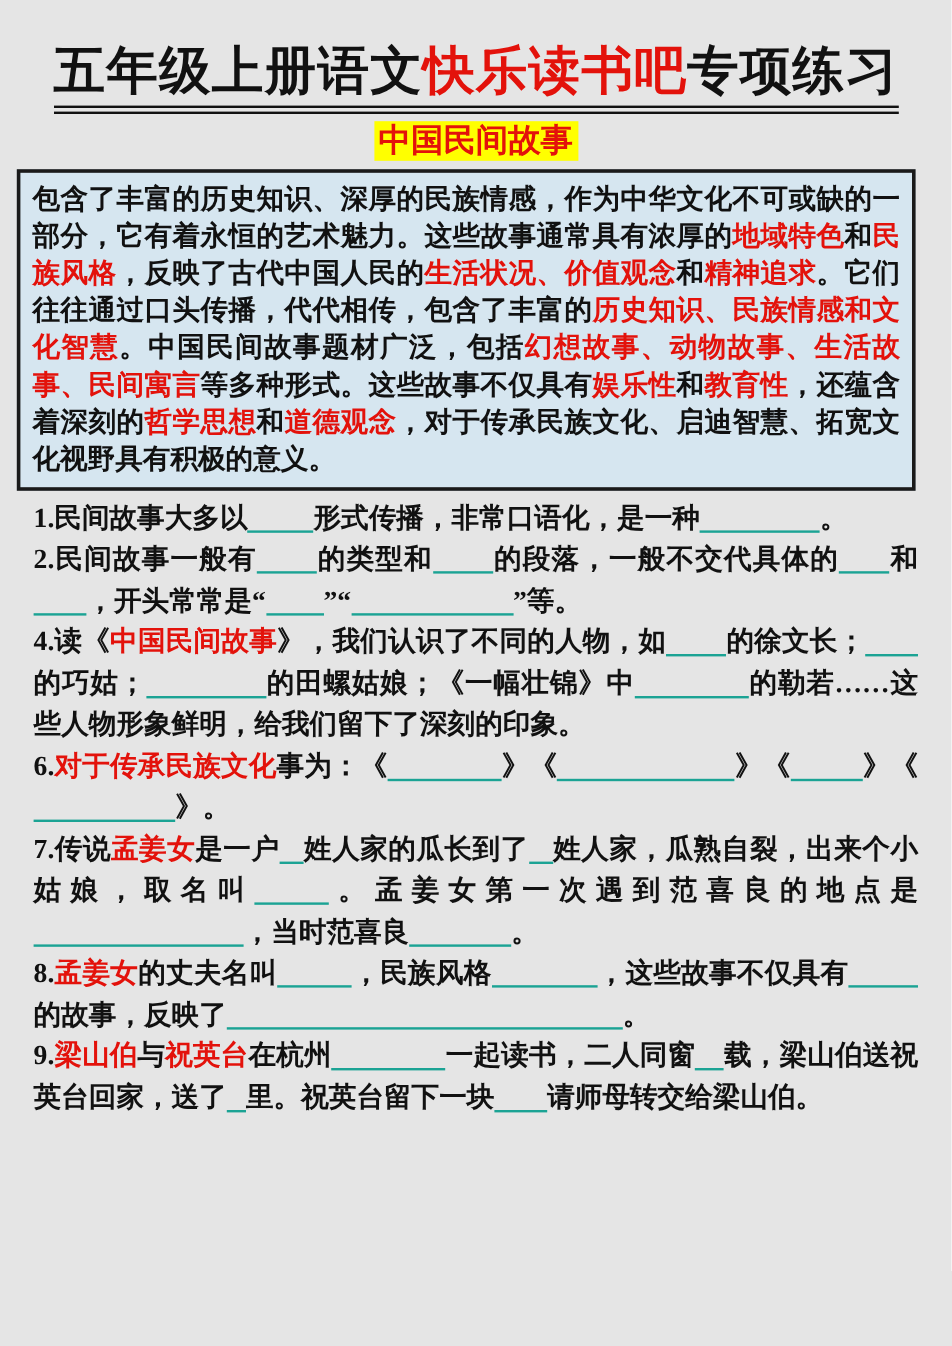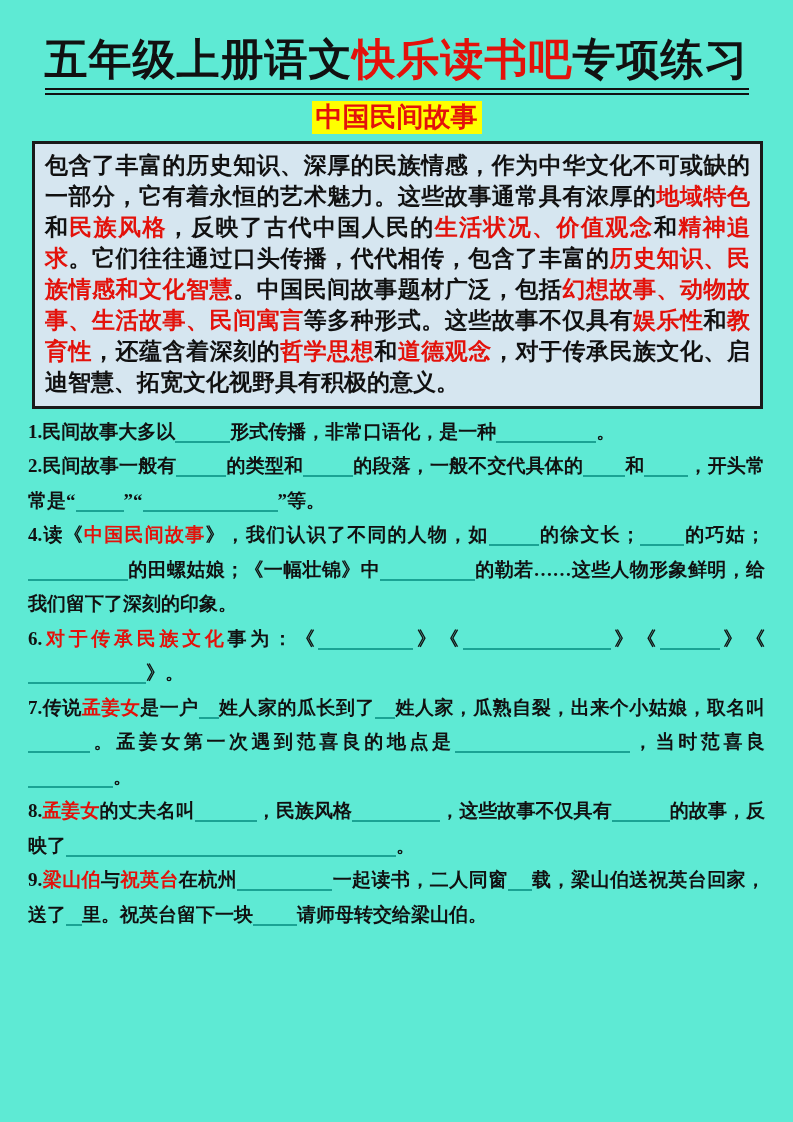--- a/index.html
+++ b/index.html
@@ -5,21 +5,21 @@
   html, body {
     margin: 0;
     padding: 0;
     background: #ffffff;
   }
   .page {
     position: relative;
     width: 793px;
     height: 1122px;
     margin: 0 auto;
-    background: #5eead4;
+    background: #e5e5e5;
     overflow: hidden;
     font-family: "Liberation Serif", "DejaVu Serif", serif;
     font-weight: bold;
     color: #111111;
   }
   .title-wrap {
     text-align: center;
     padding-top: 34px;
   }
   .title-text {
@@ -37,31 +37,31 @@
   }
   .subtitle-badge {
     display: inline-block;
     font-size: 27px;
     line-height: 1.15;
     color: var(--red, #e3120b);
     background: var(--highlight, #ffff00);
     padding: 1px 4px;
   }
   .intro-box {
-    margin: 7px 30px 0 32px;
+    margin: 7px 30px 0 14px;
     background: var(--intro-bg, #d6e6f0);
     border: 3px solid var(--intro-border, #1a1a1a);
     padding: 6px 10px 8px 10px;
     font-size: 23px;
     line-height: 31px;
     text-align: justify;
   }
   .questions {
     margin: 6px 28px 0 28px;
-    font-size: 19px;
+    font-size: 23px;
     line-height: 34.5px;
     text-align: justify;
   }
   .question { margin: 0; }
   .red { color: var(--red, #e3120b); }
   .blank {
     display: inline-block;
     height: 1em;
     border-bottom: 2px solid var(--blank, #1ba394);
     vertical-align: -5px;

